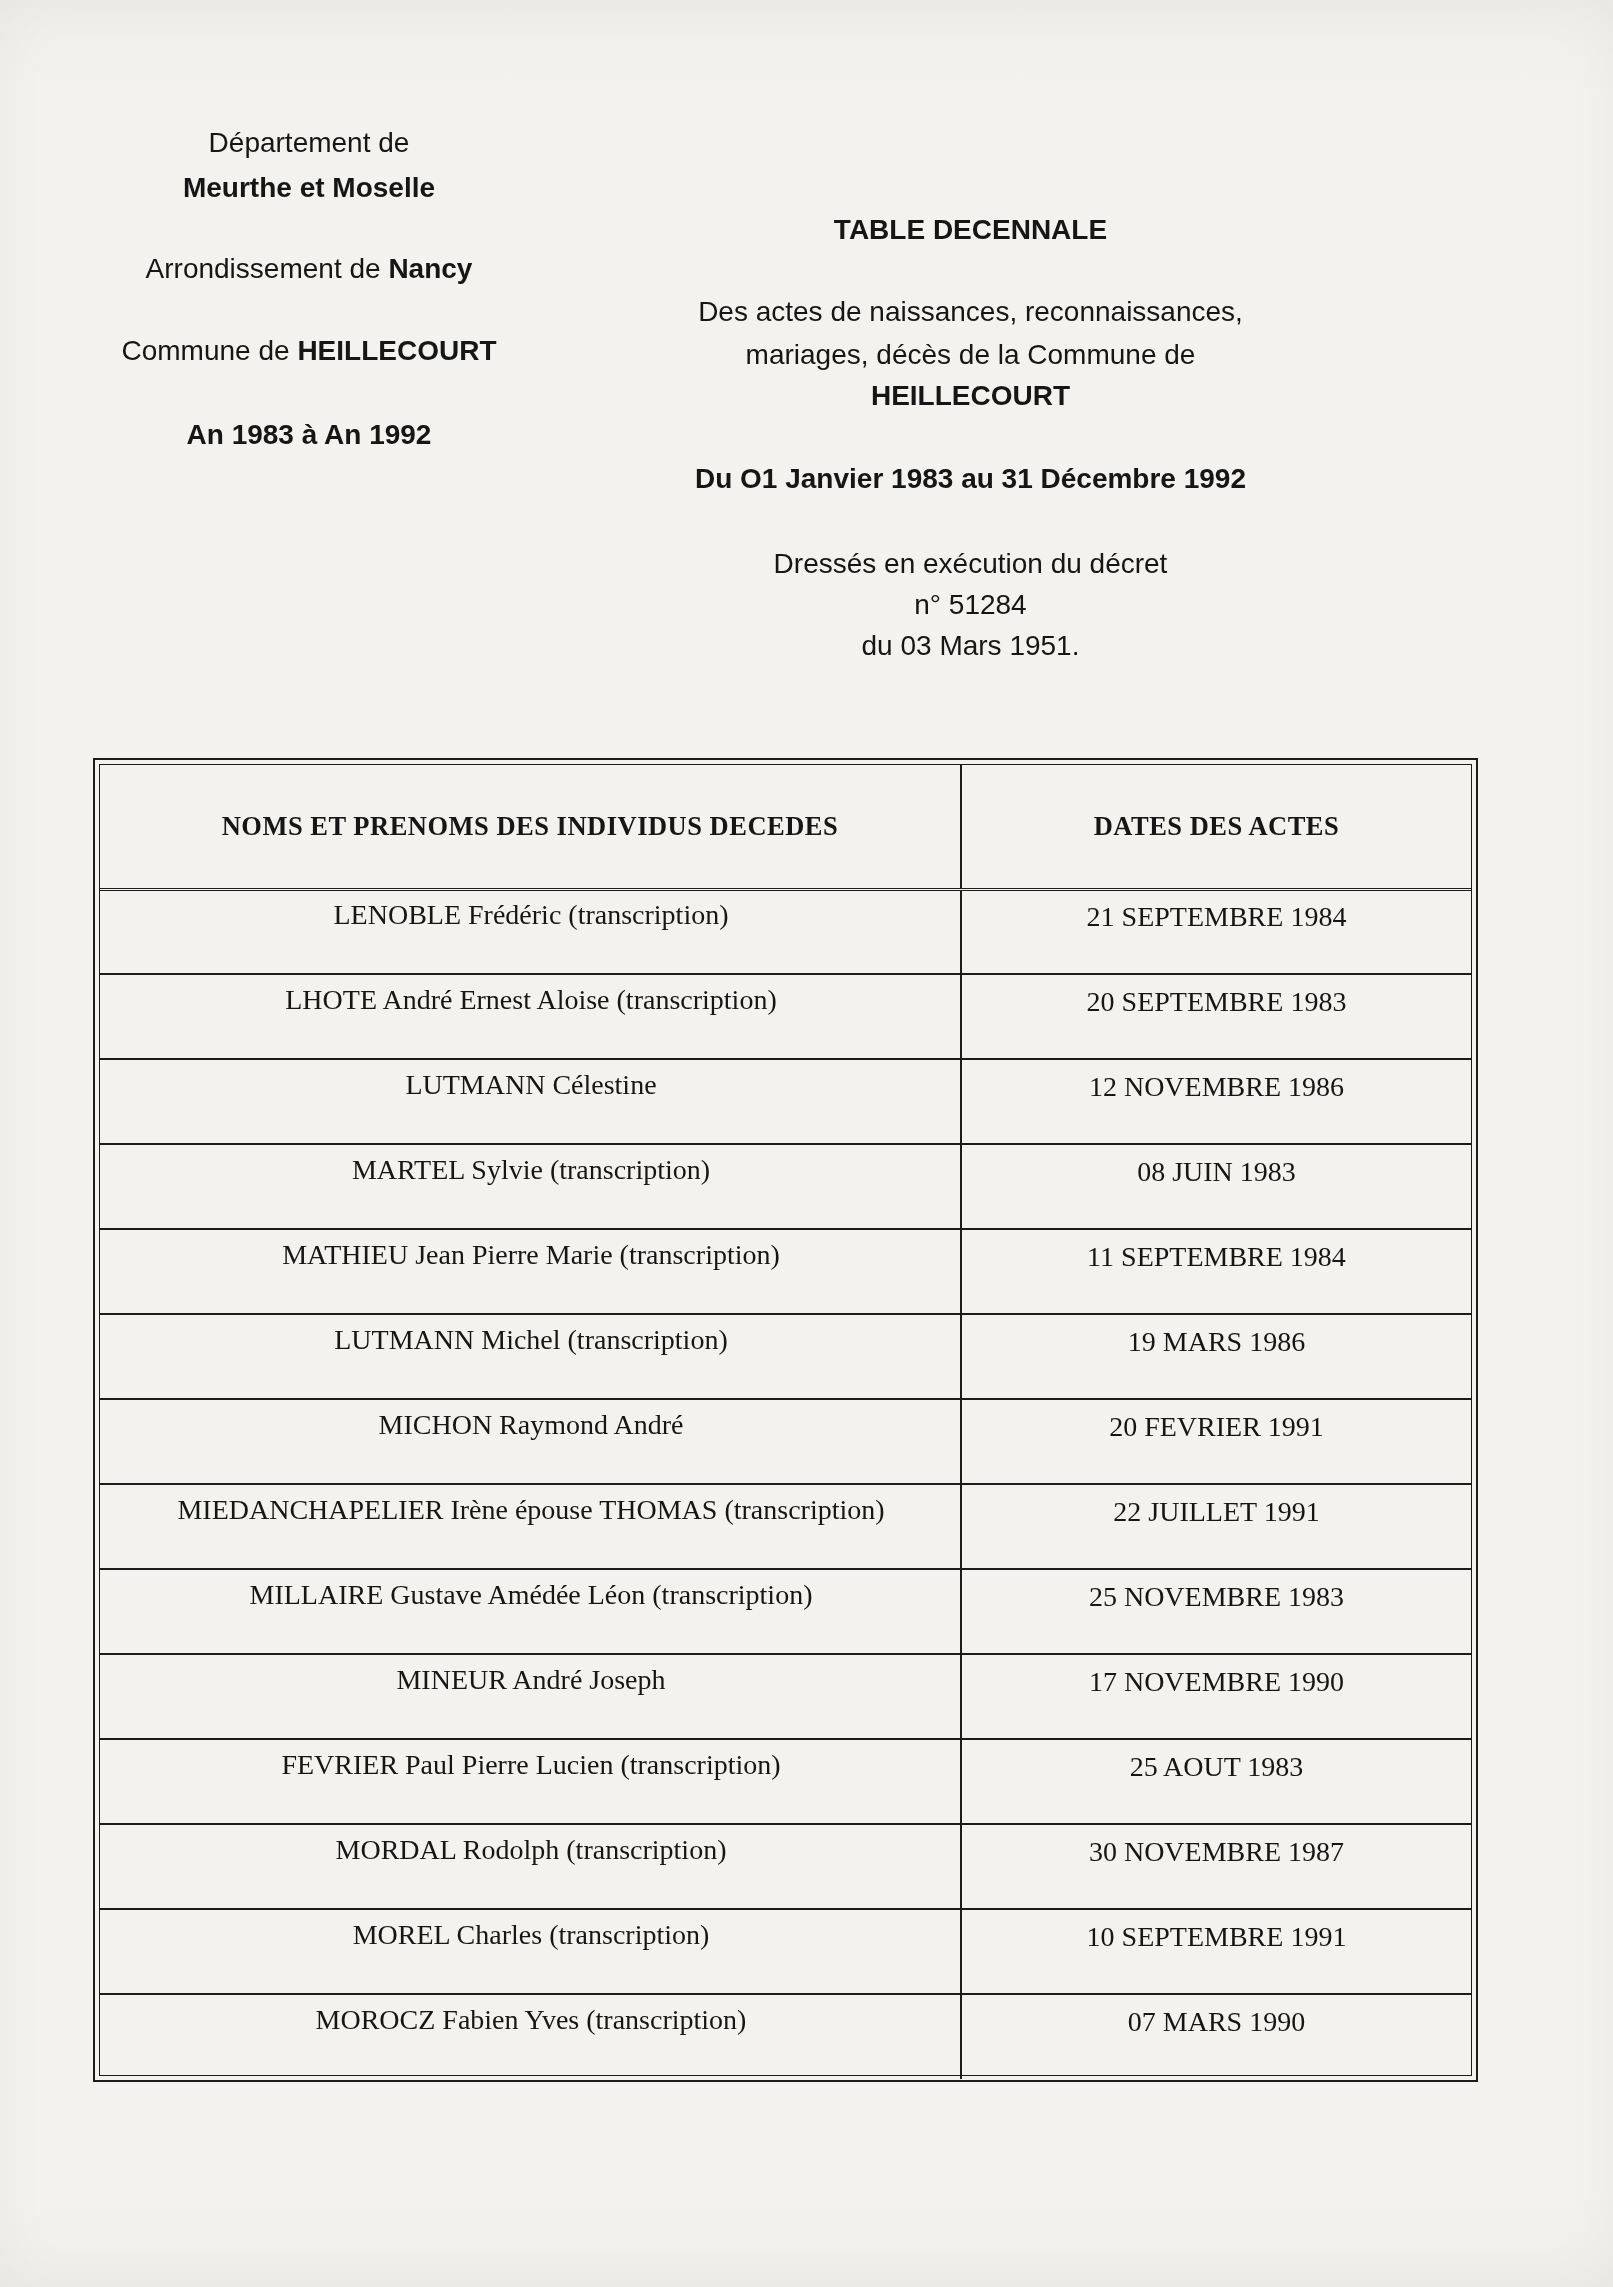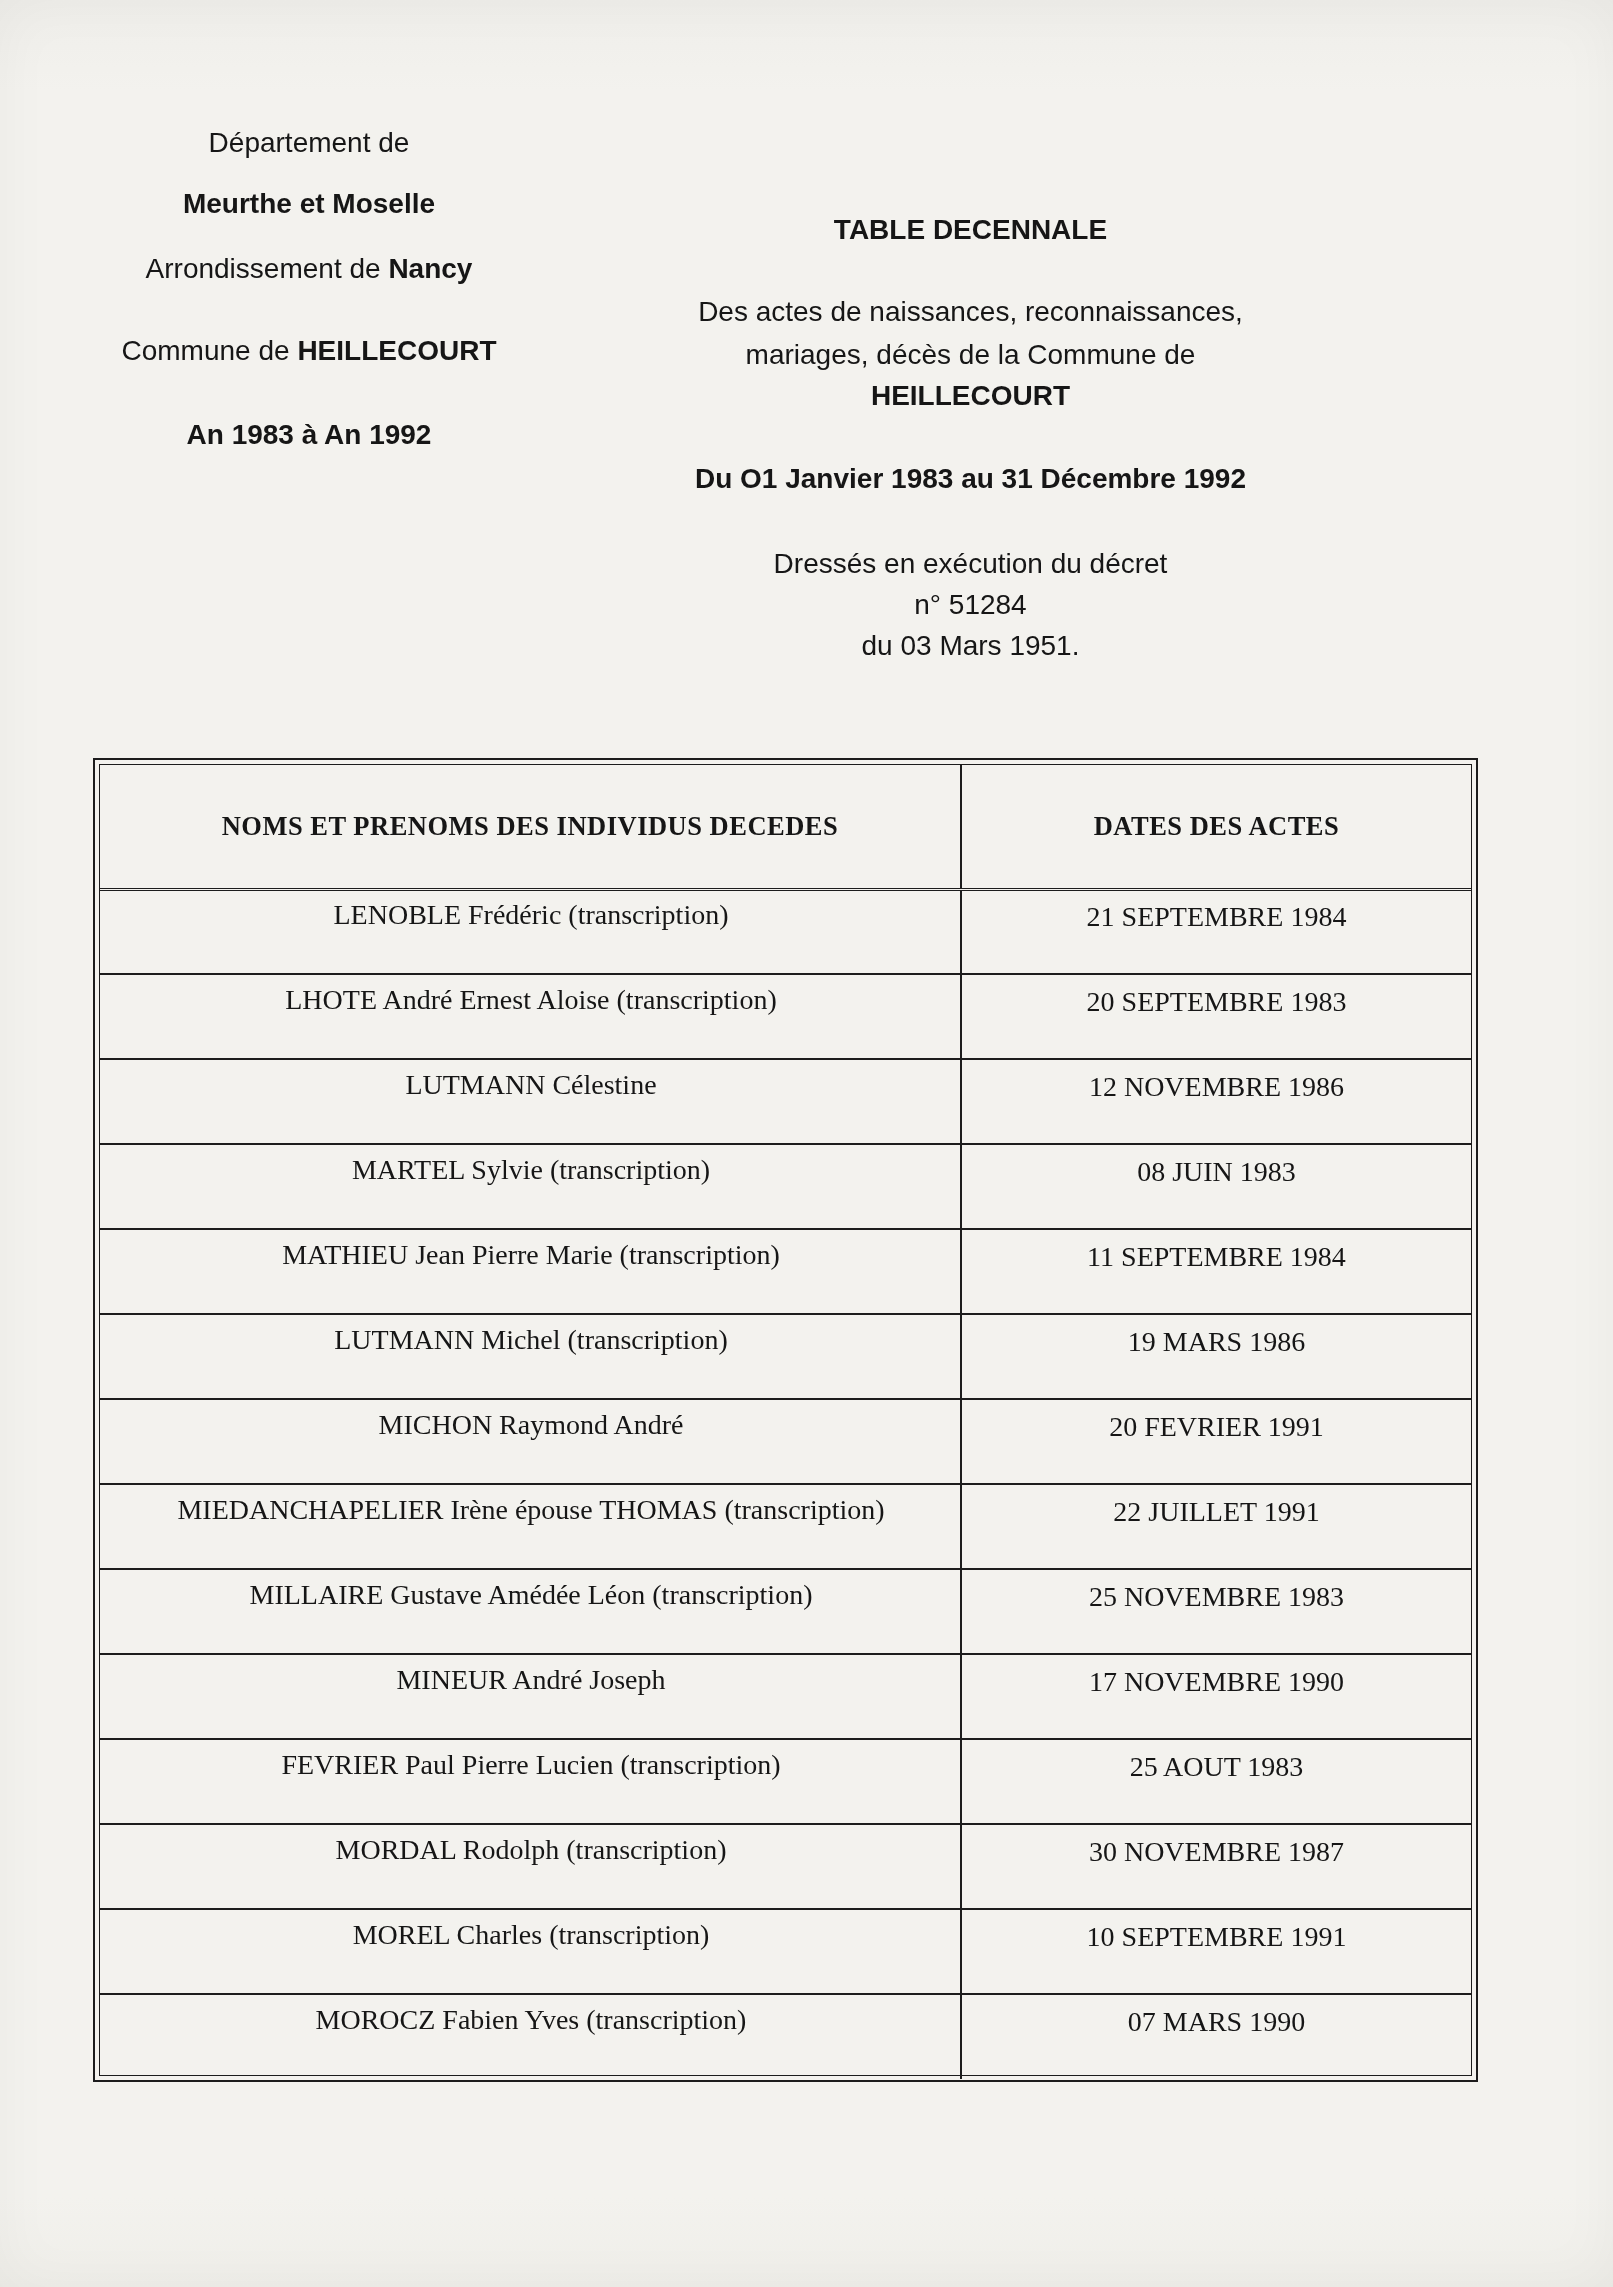--- a/index.html
+++ b/index.html
@@ -34,21 +34,21 @@
   
   .hdr-right {
     left: 608px;
     width: 725px;
     text-align: center;
     font-size: 28px;
     line-height: 1.1;
   }
 
   .t-dep1   { top: 128px; }
-  .t-dep2   { top: 189px; font-weight: bold; }
+  .t-dep2   { top: 173px; font-weight: bold; }
   .t-arrond { top: 254px; }
   .t-commune{ top: 336px; }
   .t-annees { top: 420px; font-weight: bold; }
 
   .t-title    { top: 215px; font-weight: bold; }
   .t-sub1     { top: 297px; }
   .t-sub2     { top: 340px; }
   .t-comm2    { top: 381px; font-weight: bold; }
   .t-period   { top: 464px; font-weight: bold; text-align: center; }
   .t-decree1  { top: 549px; }

